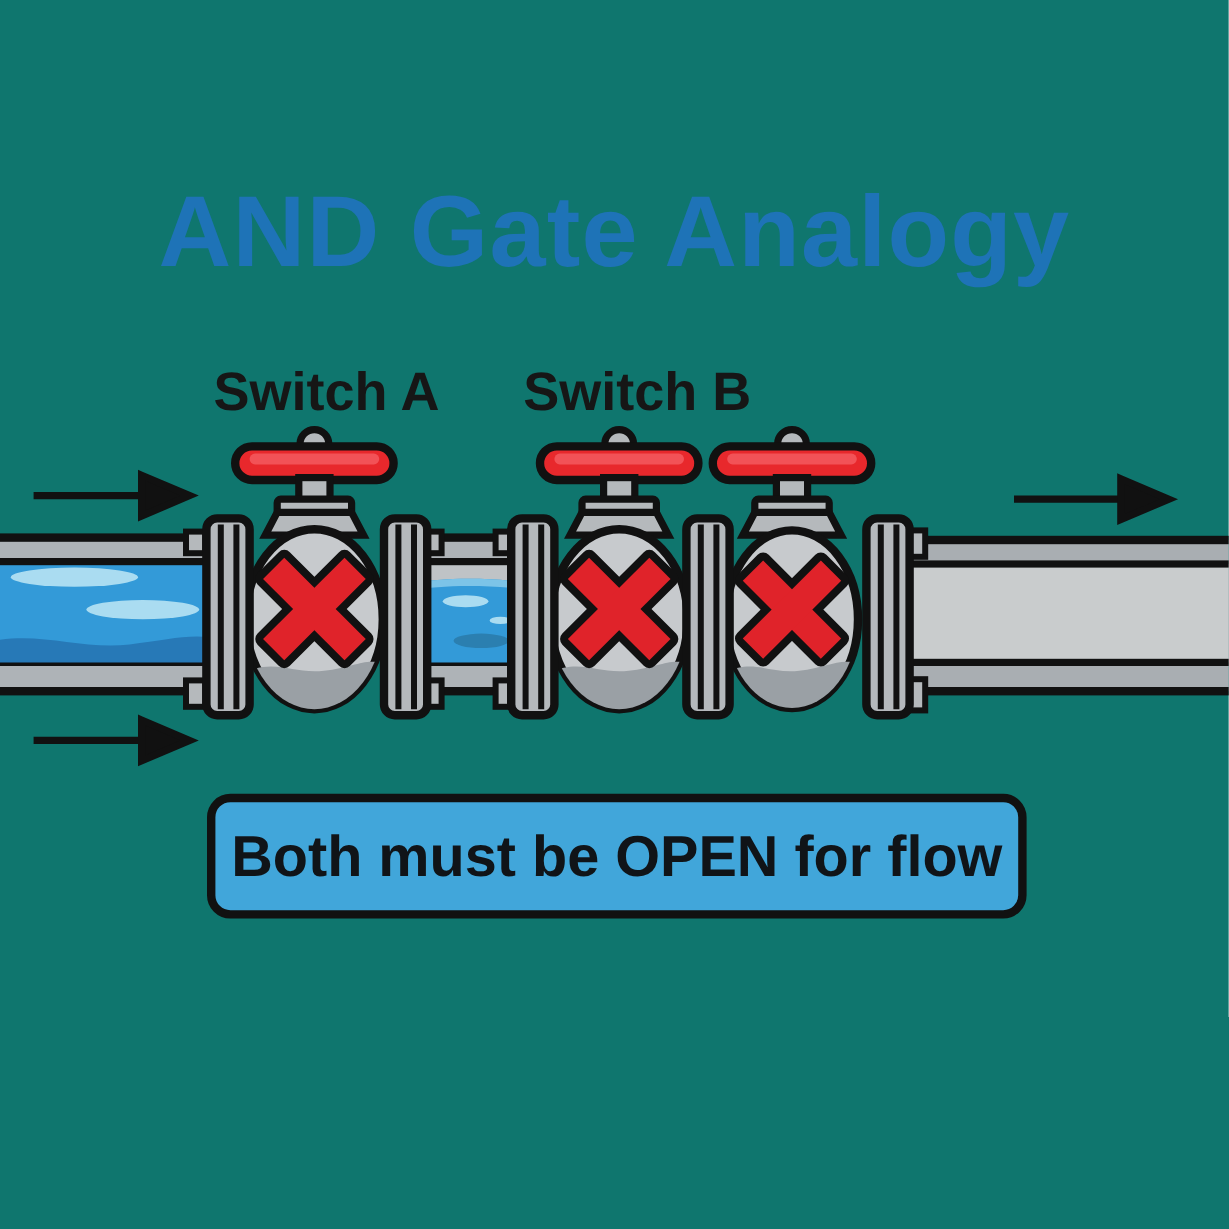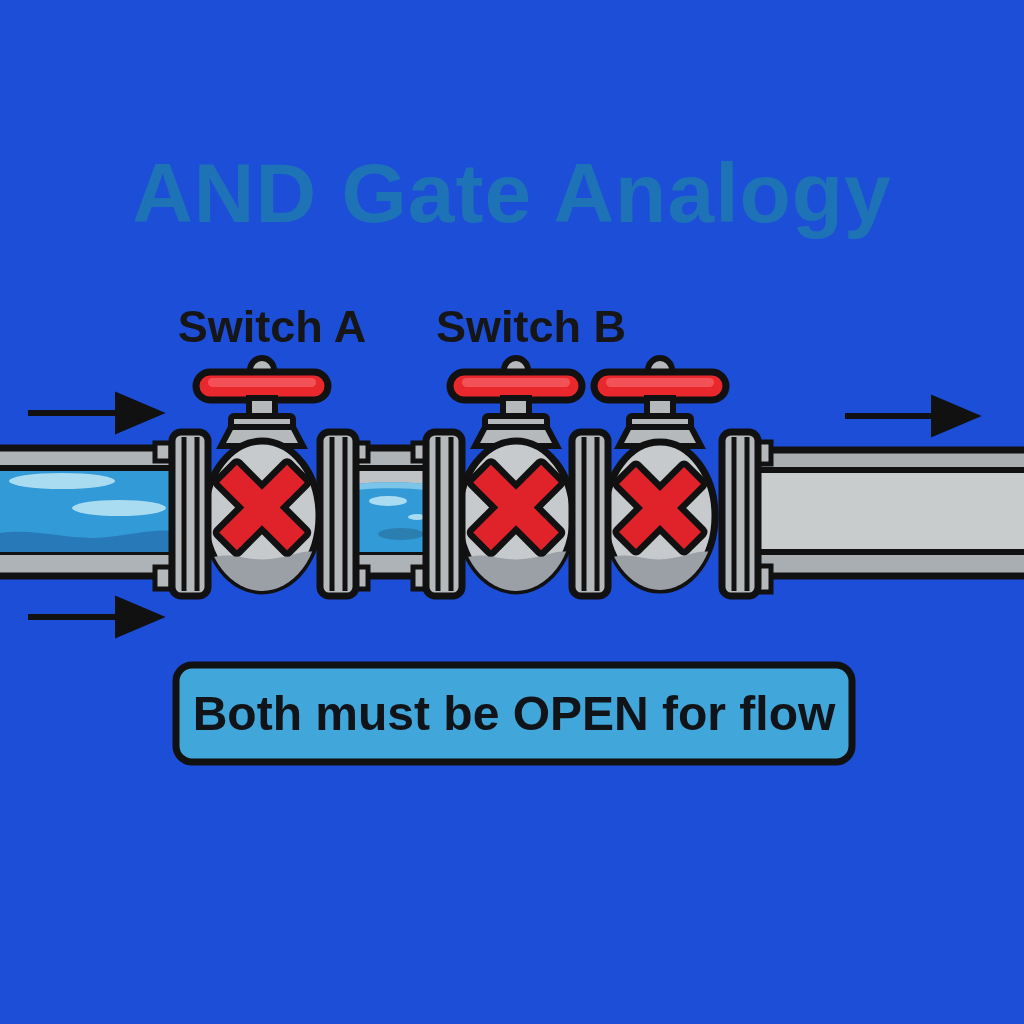--- a/index.html
+++ b/index.html
@@ -1,18 +1,18 @@
 <!DOCTYPE html>
 <html><head>
 <meta charset="utf-8">
 <style>
   html, body { margin: 0; padding: 0; background: #ffffff; }
   .stage {
     width: 1024px; height: 1024px;
-    background: #1d4ed8;
+    background: #0f766e;
     position: relative;
     overflow: hidden;
     font-family: "Liberation Sans", sans-serif;
   }
   svg { display: block; }
   text { font-family: "Liberation Sans", sans-serif; }
   .title-text   { font-weight: bold; font-size: 84px; letter-spacing: 1px; }
   .switch-text  { font-weight: bold; font-size: 45px; }
   .caption-text { font-weight: bold; font-size: 48px; }
 </style>

